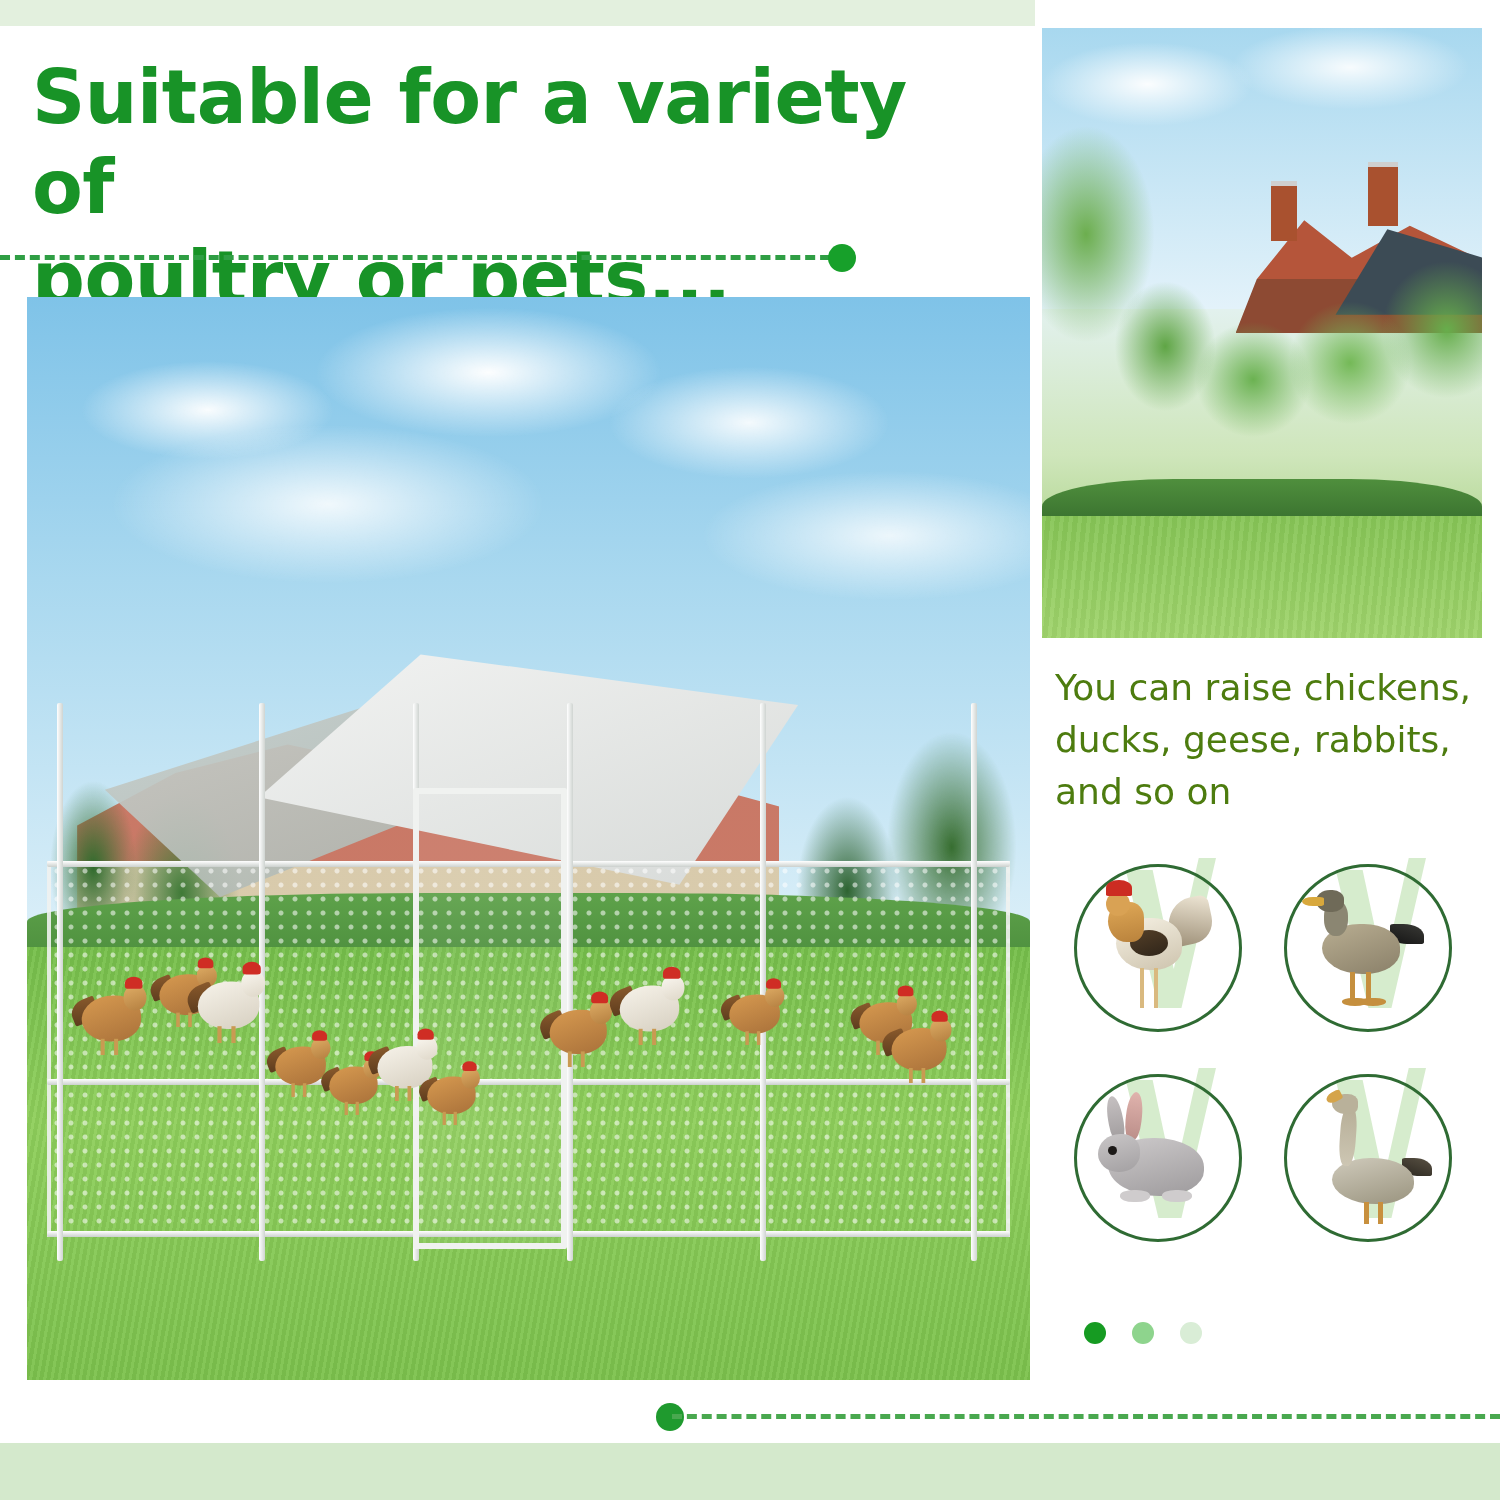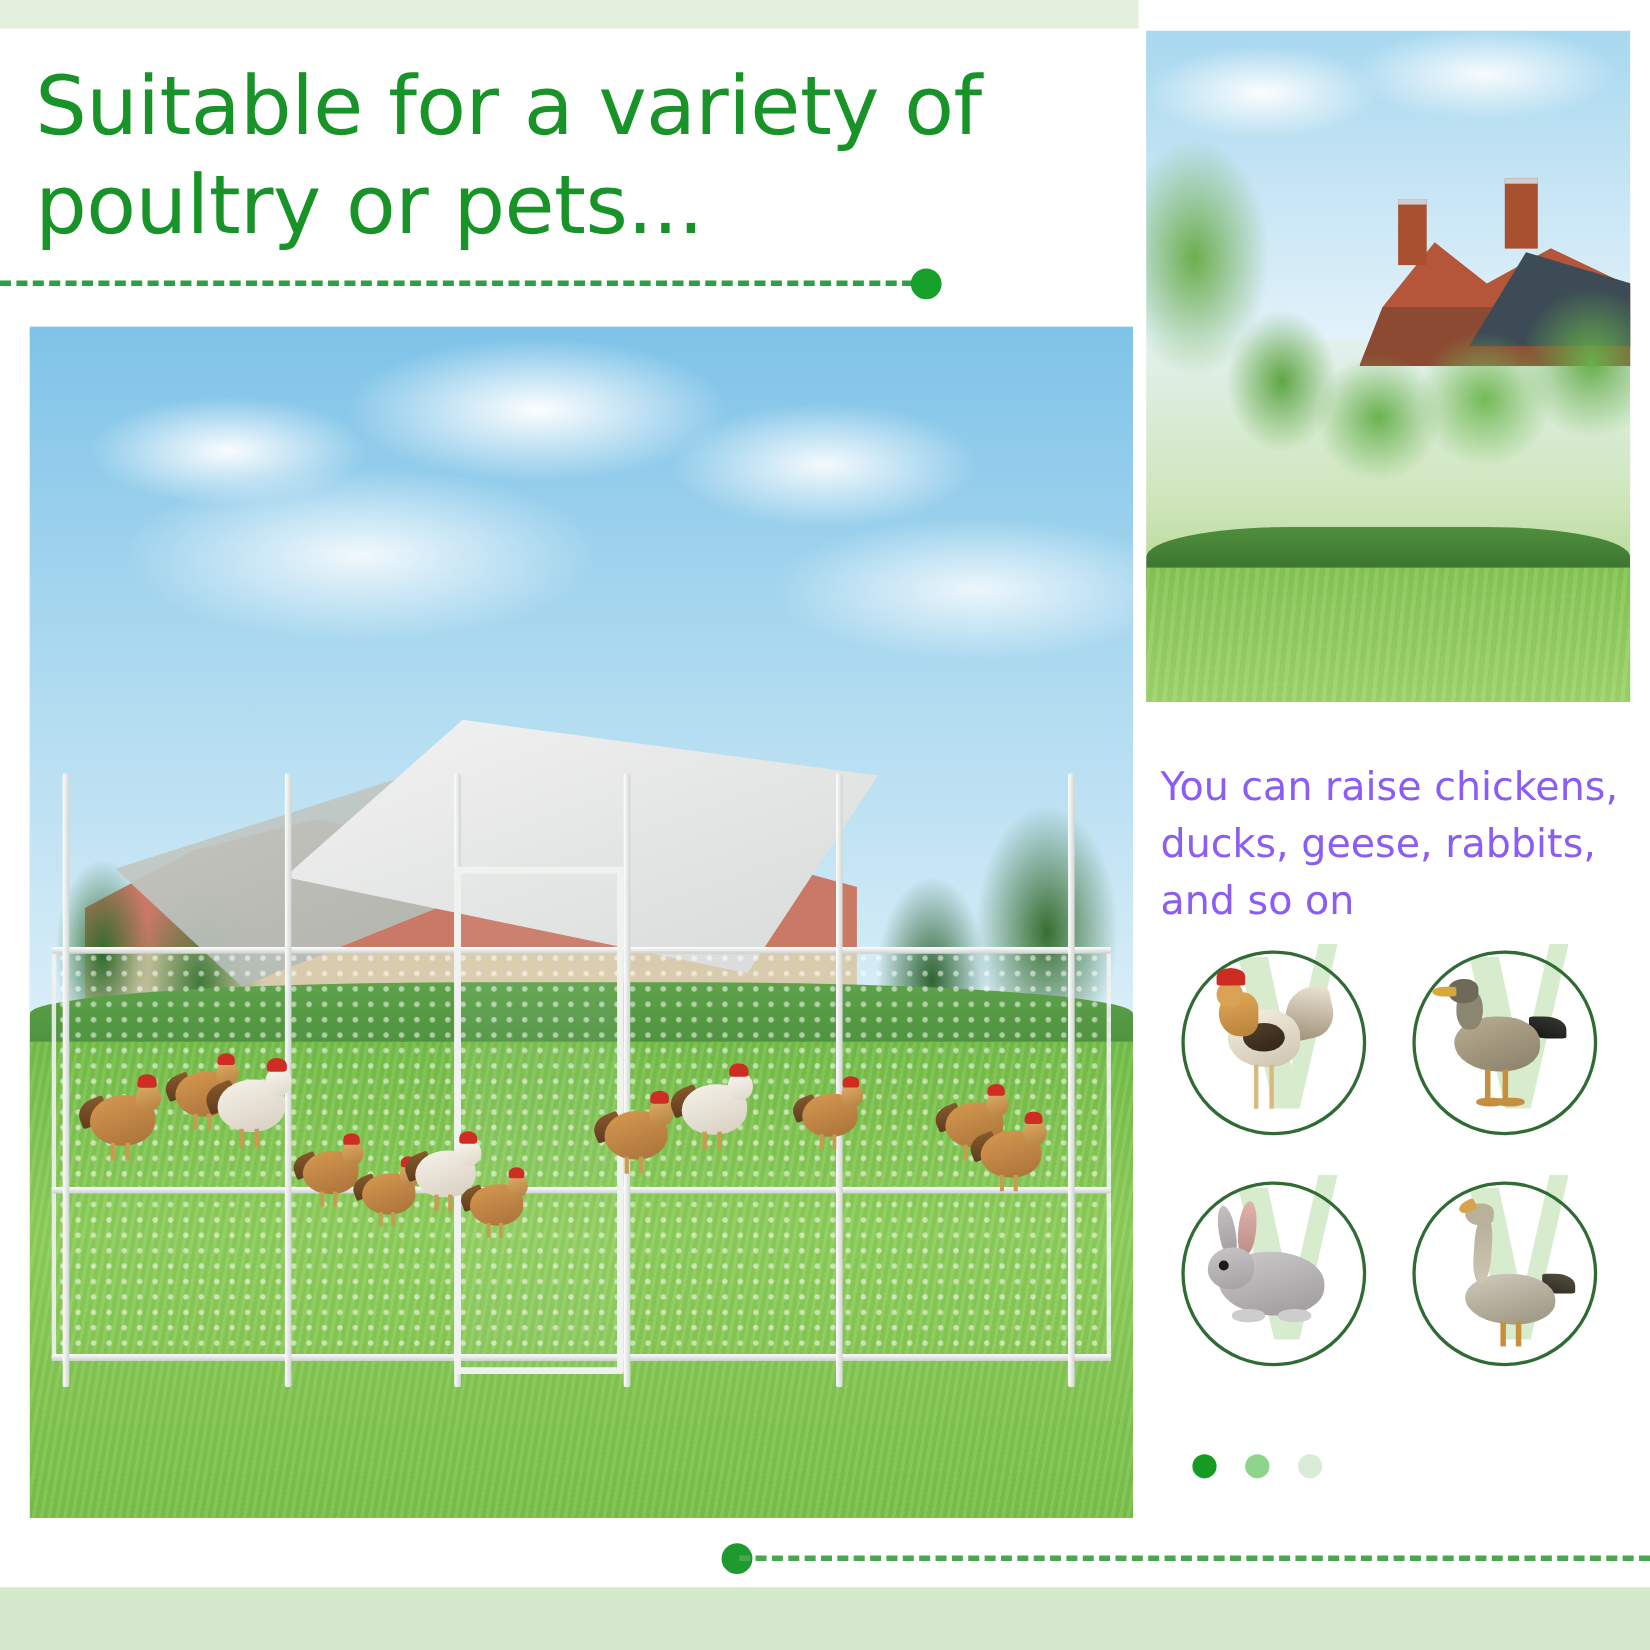--- a/index.html
+++ b/index.html
@@ -35,21 +35,21 @@
   }
 
   
   .headline {
     position: absolute;
     left: 32px;
     top: 52px;
     width: 960px;
     color: #189327;
     font-size: 74px;
-    font-weight: 400;
+    font-weight: 700;
     line-height: 1.22;
     letter-spacing: -0.5px;
     font-family: "DejaVu Sans", sans-serif;
     white-space: pre-line;
   }
 
   
   .divider-top {
     position: absolute;
     left: 0;
@@ -301,26 +301,25 @@
       repeating-linear-gradient(96deg, rgba(255,255,255,.06) 0 4px, rgba(0,0,0,.03) 4px 9px),
       linear-gradient(#86c556, #a0d46c);
   }
 
   
   .caption {
     position: absolute;
     left: 1055px;
     top: 662px;
     width: 430px;
-    color: #8b5cf6;
+    color: #4d7c0f;
     font-size: 36px;
     line-height: 1.45;
     font-family: "DejaVu Sans", sans-serif;
     white-space: pre-line;
-    margin-top: 28px;
   }
 
   
   .badges {
     position: absolute;
     left: 1062px;
     top: 852px;
     width: 420px;
     height: 420px;
     display: grid;

